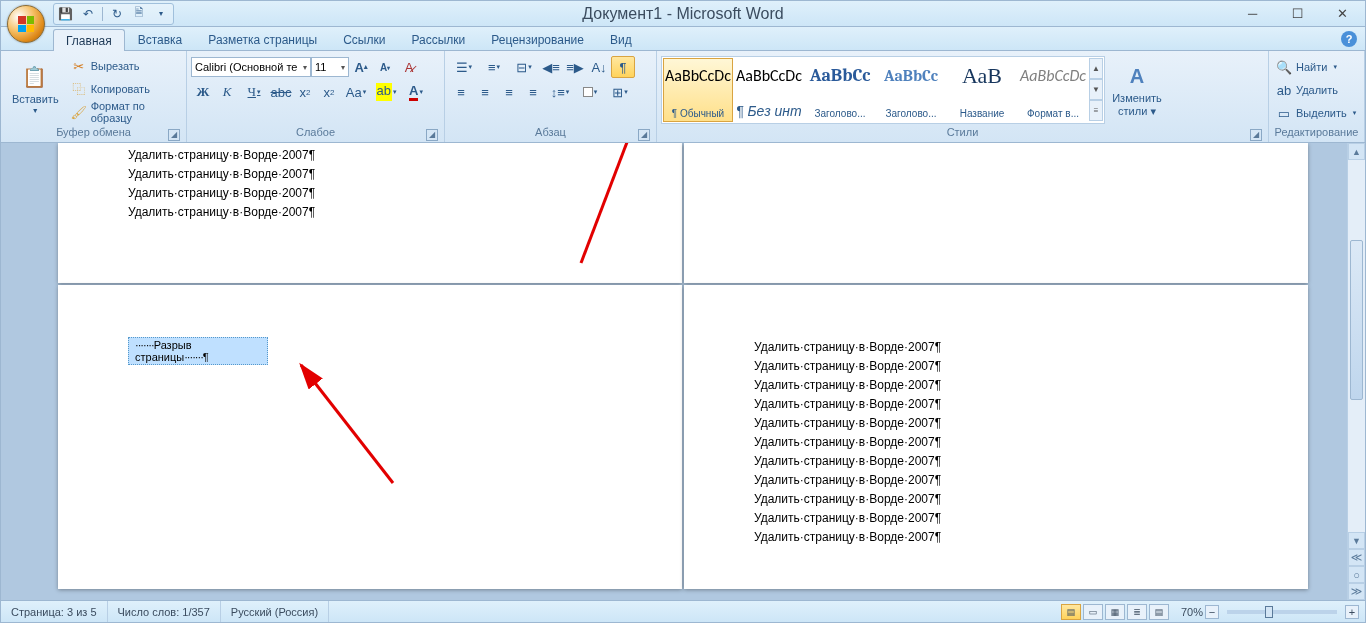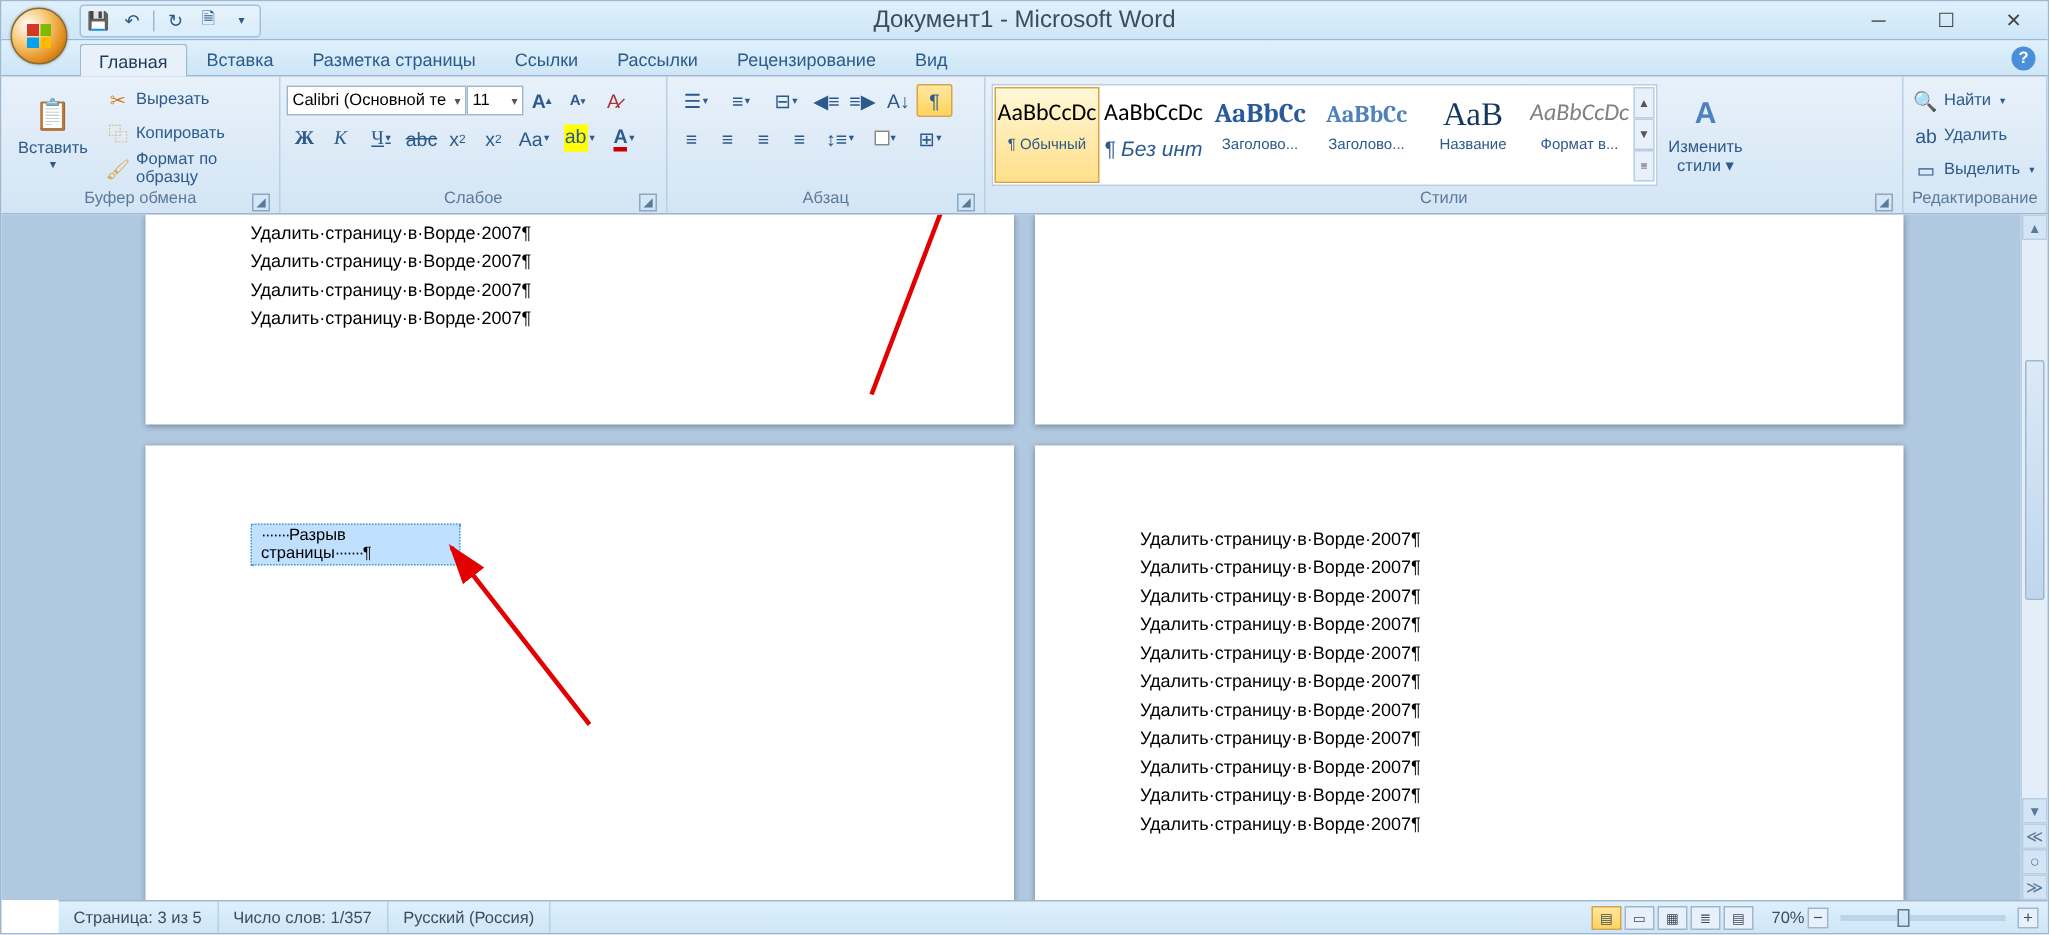--- a/index.html
+++ b/index.html
@@ -38,45 +38,45 @@
   .combo .dd { font-size:8px; color:#555; }
   .tbtn { width:24px; height:22px; border:1px solid transparent; display:flex; align-items:center; justify-content:center; font-size:13px; color:#2c5a8a; cursor:pointer; border-radius:2px; }
   .tbtn.split { width:30px; }
   .tbtn.active { background:linear-gradient(#ffe7a0,#ffd35b); border-color:#d9a441; }
   .tbtn .dd { font-size:7px; margin-left:1px; }
   .row { display:flex; gap:0; align-items:center; }
   .col { display:flex; flex-direction:column; gap:1px; }
 
   
   .styles-gal { display:flex; gap:1px; background:#fff; border:1px solid #b8cfe5; padding:1px; height:68px; }
-  .style-item { width:70px; display:flex; flex-direction:column; align-items:center; justify-content:flex-start; border:1px solid transparent; cursor:pointer; font-size:10px; color:#2c5a8a; padding:2px 0; }
+  .style-item { width:70px; display:flex; flex-direction:column; align-items:center; justify-content:space-between; border:1px solid transparent; cursor:pointer; font-size:10px; color:#2c5a8a; padding:2px 0; }
   .style-item.sel { background:linear-gradient(#fff7d6,#ffe08a); border-color:#d9a441; }
   .style-prev { font-size:16px; height:30px; display:flex; align-items:center; }
   .style-scroll { width:14px; display:flex; flex-direction:column; }
   .style-scroll div { flex:1; border:1px solid #b8cfe5; display:flex; align-items:center; justify-content:center; font-size:8px; color:#555; background:#e8f1fa; cursor:pointer; }
 
   
   .doc-wrap { flex:1; background:#b0c8e0; position:relative; overflow:hidden; }
   .doc-scroll { position:absolute; inset:0; overflow:hidden; }
-  .pages { display:grid; grid-template-columns:1fr 1fr; gap:14px; padding:0 96px 14px; }
+  .pages { display:grid; grid-template-columns:1fr 1fr; gap:2px; padding:0 57px 14px; }
   .page { background:#fff; box-shadow:0 1px 4px rgba(0,0,0,.35); min-height:260px; padding:10px 70px 40px; font-family:Calibri,sans-serif; font-size:12px; color:#000; }
   .page.short { min-height:140px; padding-top:0; }
   .page p { margin:5px 0; white-space:nowrap; }
   .pbreak { display:block; border:1px dotted #5599cc; background:#bfe0ff; padding:1px 6px; font-size:11px; margin:42px 0 4px; width:140px; }
   .vscroll { position:absolute; right:0; top:0; bottom:0; width:18px; background:#e4eef8; border-left:1px solid #b8cfe5; display:flex; flex-direction:column; }
   .vscroll .arr { height:17px; display:flex; align-items:center; justify-content:center; font-size:9px; color:#5a7a9a; background:#d3e5f5; border:1px solid #b8cfe5; cursor:pointer; }
   .vscroll .track { flex:1; position:relative; }
   .vscroll .thumb { position:absolute; left:2px; right:2px; top:80px; height:160px; background:linear-gradient(#dce9f6,#bfd6ed); border:1px solid #9db7d1; border-radius:2px; cursor:pointer; }
   .vscroll .nav { height:17px; display:flex; align-items:center; justify-content:center; font-size:11px; color:#5a7a9a; background:#d3e5f5; border:1px solid #b8cfe5; cursor:pointer; }
 
   
   .arrow-overlay { position:absolute; pointer-events:none; }
 
   
-  .status { height:22px; background:linear-gradient(#dff0fb,#cde6f7); border-top:1px solid #9db7d1; display:flex; align-items:center; font-size:11px; color:#3b4c5f;margin-left:38px; }
+  .status { height:22px; background:linear-gradient(#dff0fb,#cde6f7); border-top:1px solid #9db7d1; display:flex; align-items:center; font-size:11px; color:#3b4c5f; }
   .status-cell { padding:0 10px; border-right:1px solid #b8cfe5; height:100%; display:flex; align-items:center; cursor:pointer; }
   .status-right { margin-left:auto; display:flex; align-items:center; gap:2px; padding-right:6px; }
   .view-btn { width:20px; height:16px; border:1px solid #9db7d1; background:#e8f1fa; display:flex; align-items:center; justify-content:center; font-size:9px; cursor:pointer; }
   .view-btn.active { background:linear-gradient(#ffe7a0,#ffd35b); border-color:#d9a441; }
   .zoom-slider { width:110px; height:4px; background:#bcd3ea; position:relative; margin:0 6px; }
   .zoom-slider .knob { position:absolute; left:38px; top:-4px; width:8px; height:12px; background:#d3e5f5; border:1px solid #5a7a9a; cursor:pointer; }
   .zoom-btn { width:14px; height:14px; border:1px solid #9db7d1; background:#e8f1fa; display:flex; align-items:center; justify-content:center; font-size:11px; cursor:pointer; }
 
   
   .i-paste{color:#d9a441;} .i-scissors{color:#d47a1e;} .i-copy{color:#d9a441;}

